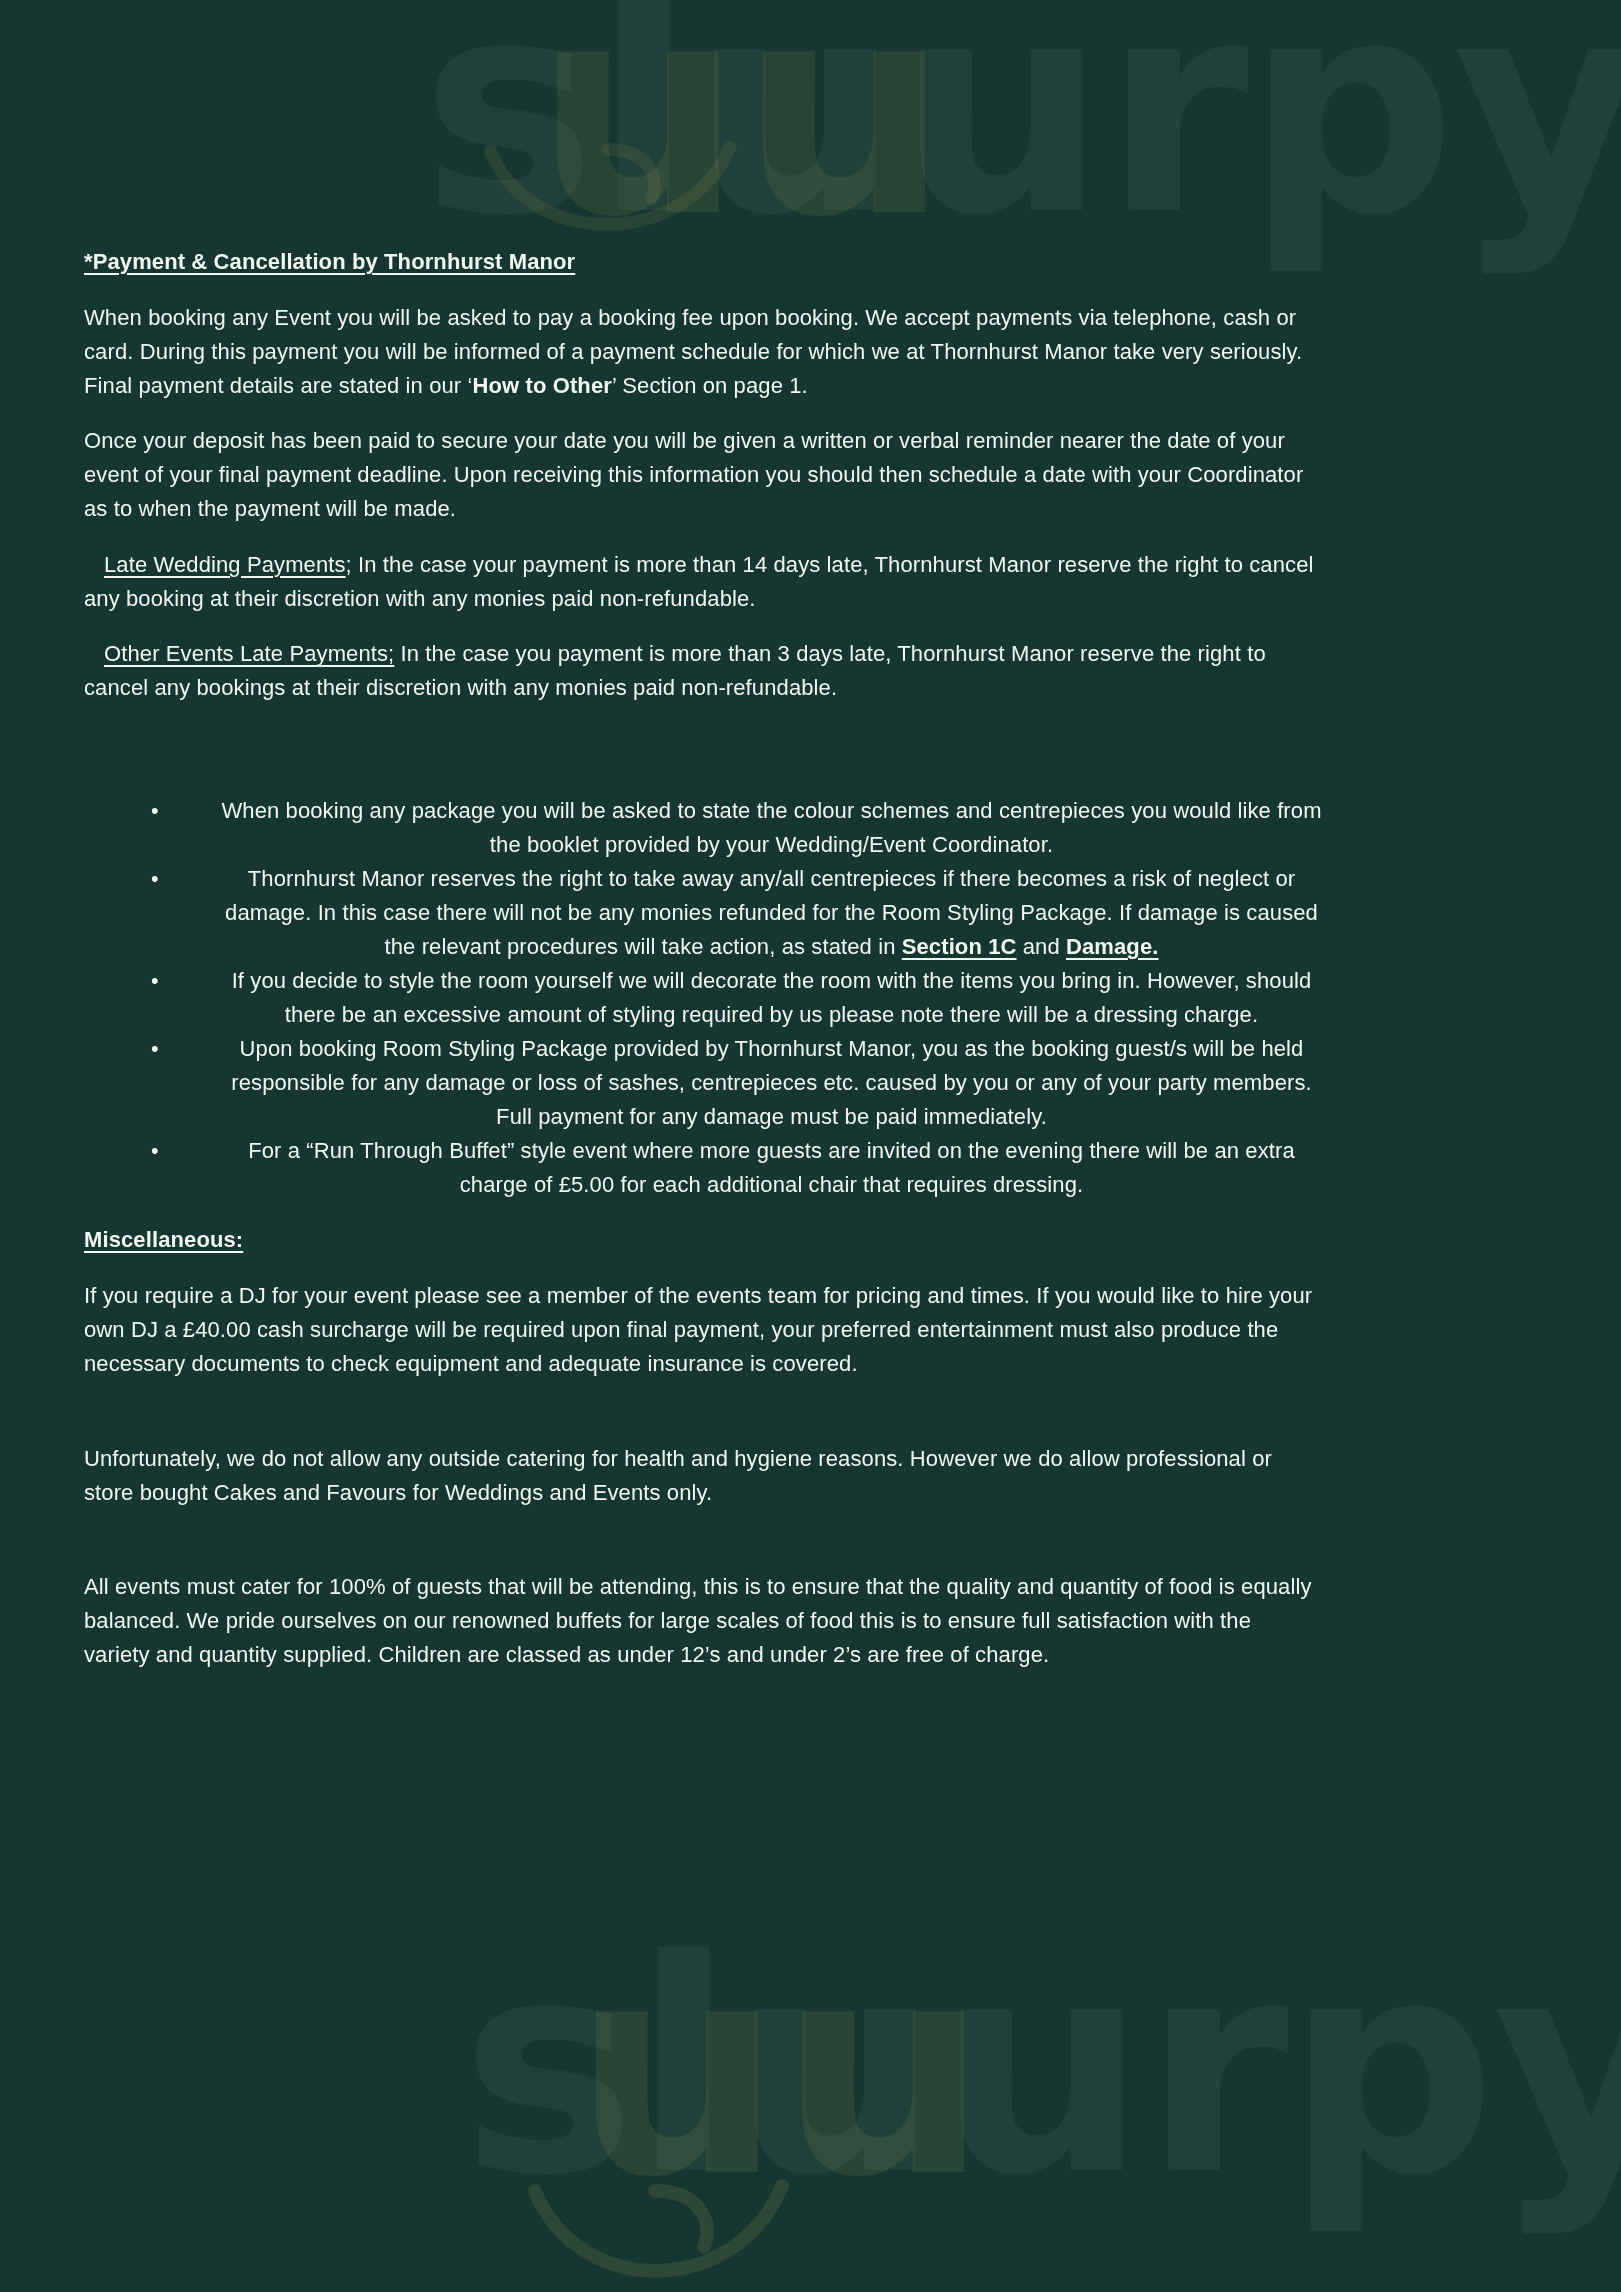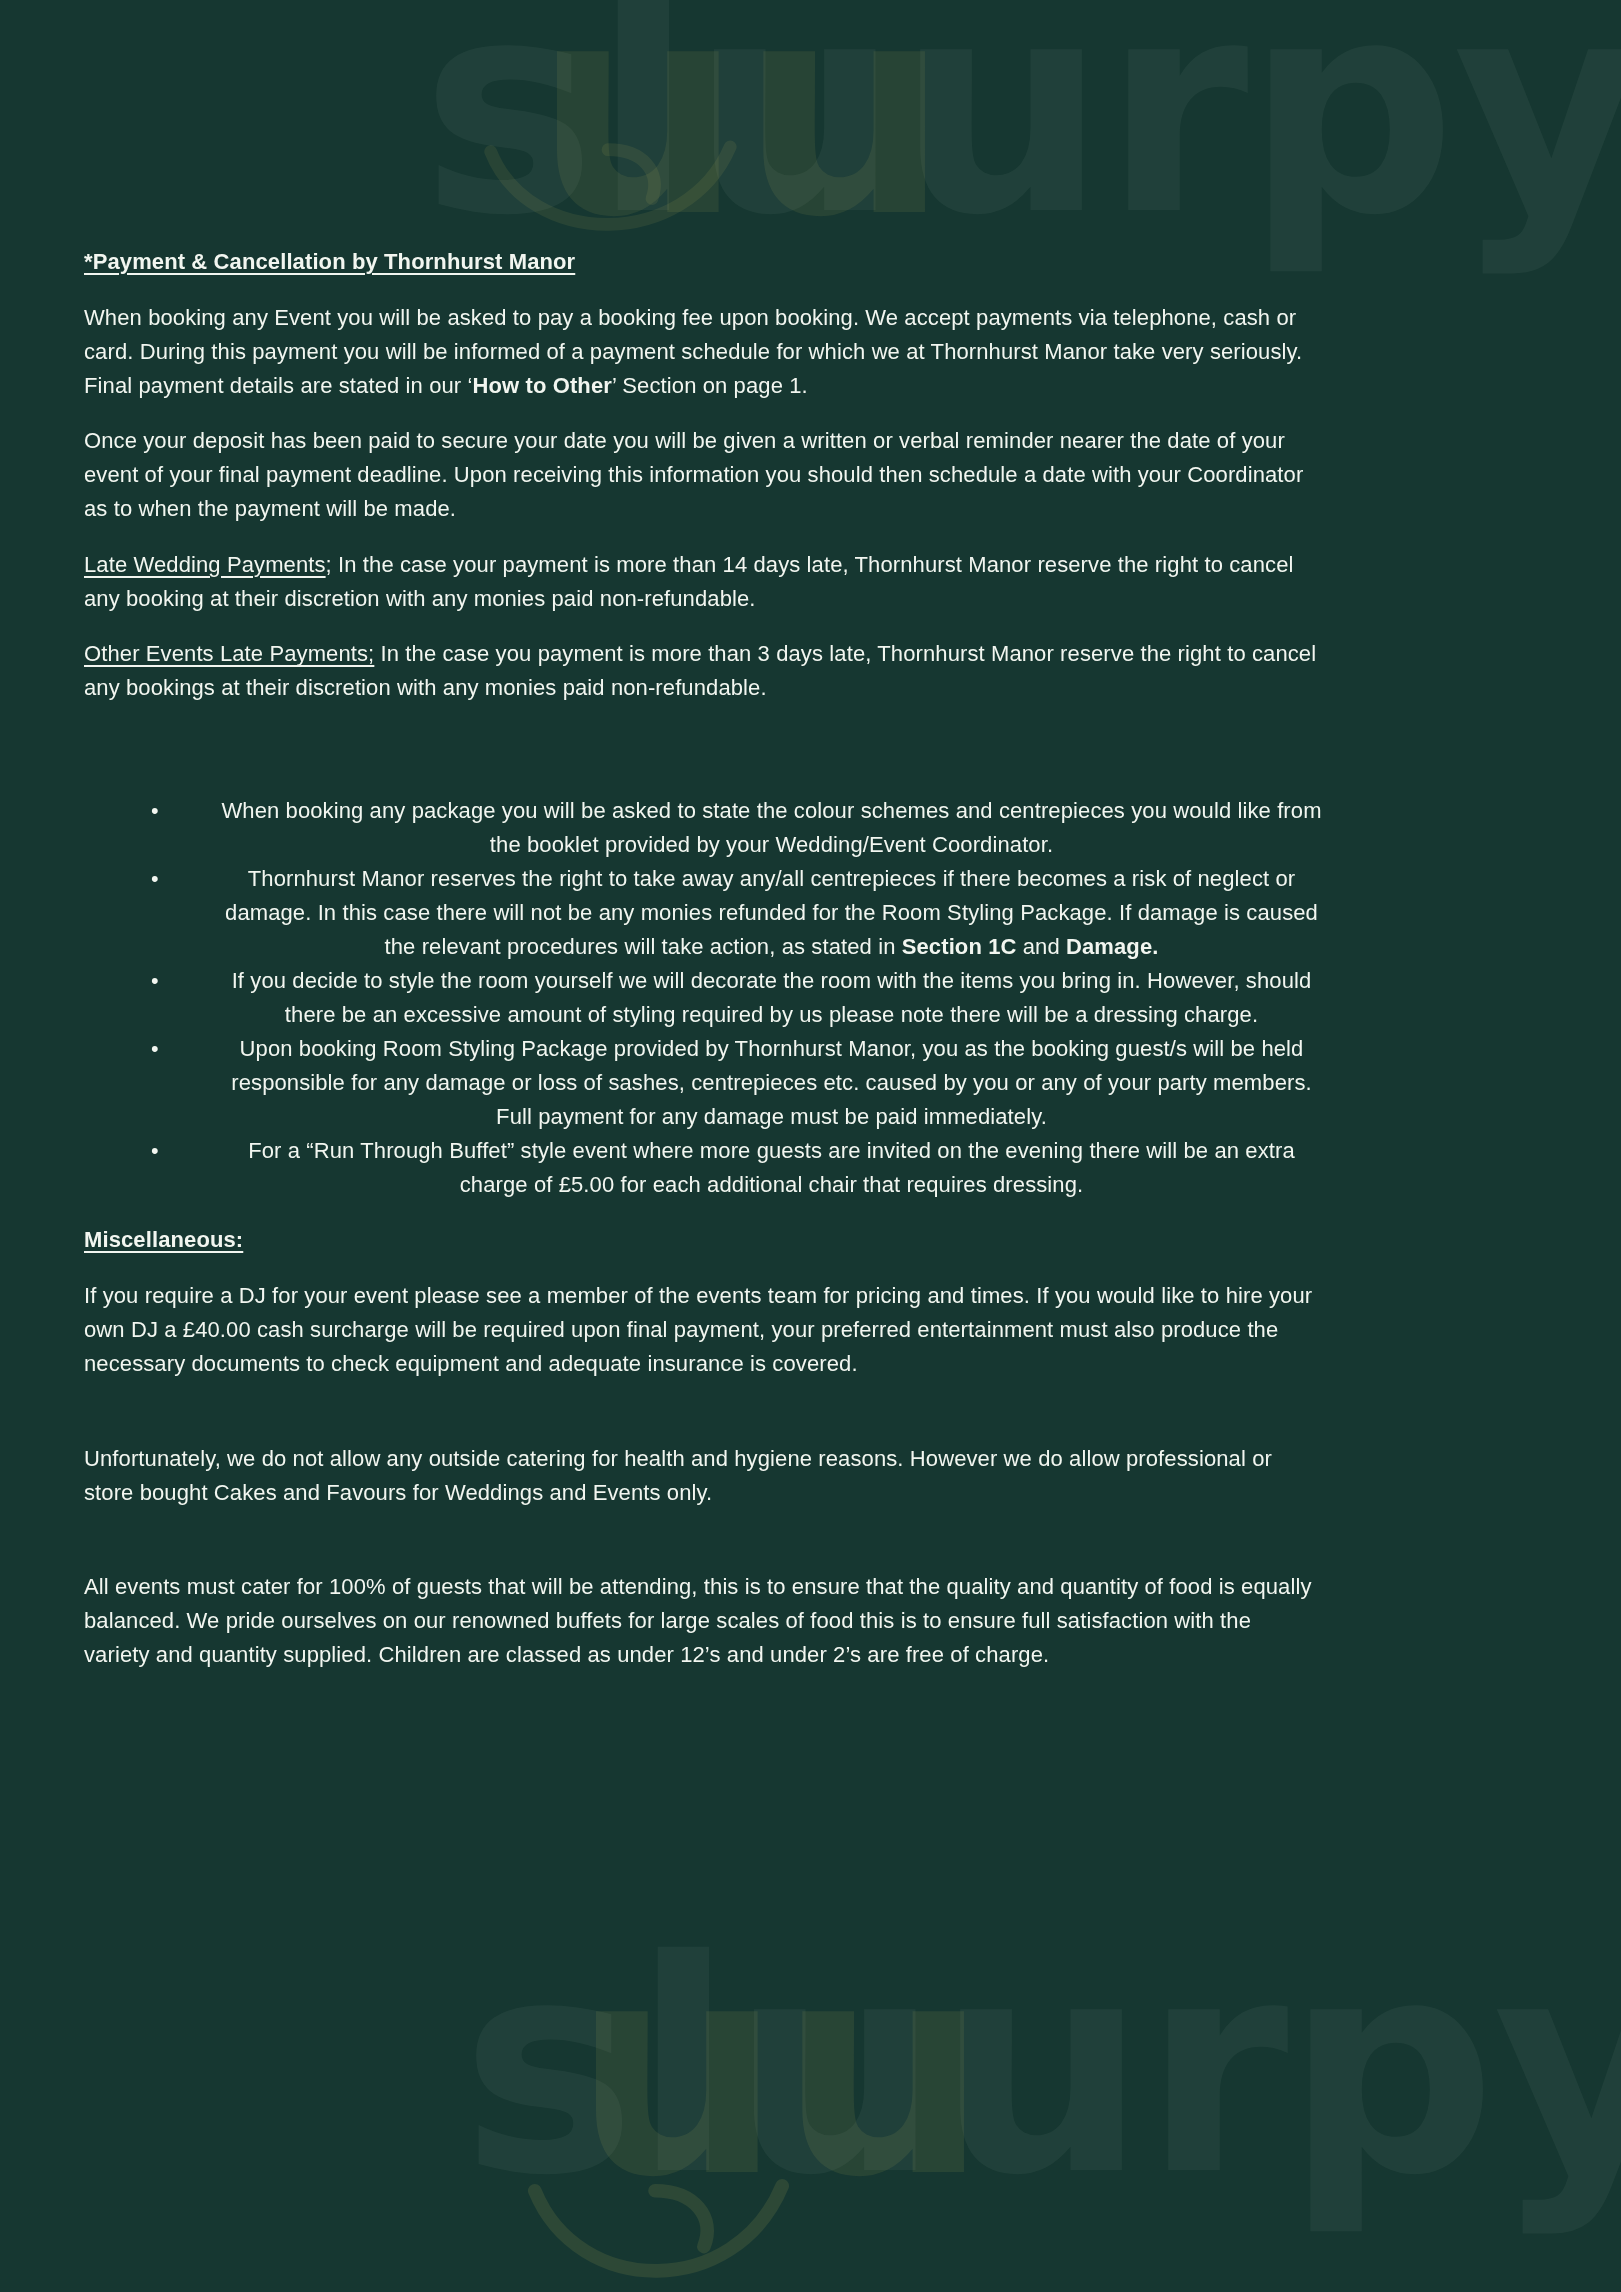--- a/index.html
+++ b/index.html
@@ -95,24 +95,26 @@
     margin: 0 0 21.6px 0;
     color: #f2f6f0;
   }
   p.para {
     margin: 0 0 21.6px 0;
     max-width: 1233px;
   }
   .lead-underline {
     text-decoration: underline;
     text-underline-offset: 3.9px;
+    margin-left: 20px;
   }
   .bold { font-weight: 700; }
   .bold-u {
     font-weight: 700;
+    text-decoration: underline;
     text-underline-offset: 3.9px;
   }
   .gap-sm { height: 39px; }
   .gap-md { height: 61px; }
 
   ul.bullets {
     margin: 5.9px 0 21.6px 0;
     padding: 0 0 0 67px;
     list-style: none;
     max-width: 1176px;

